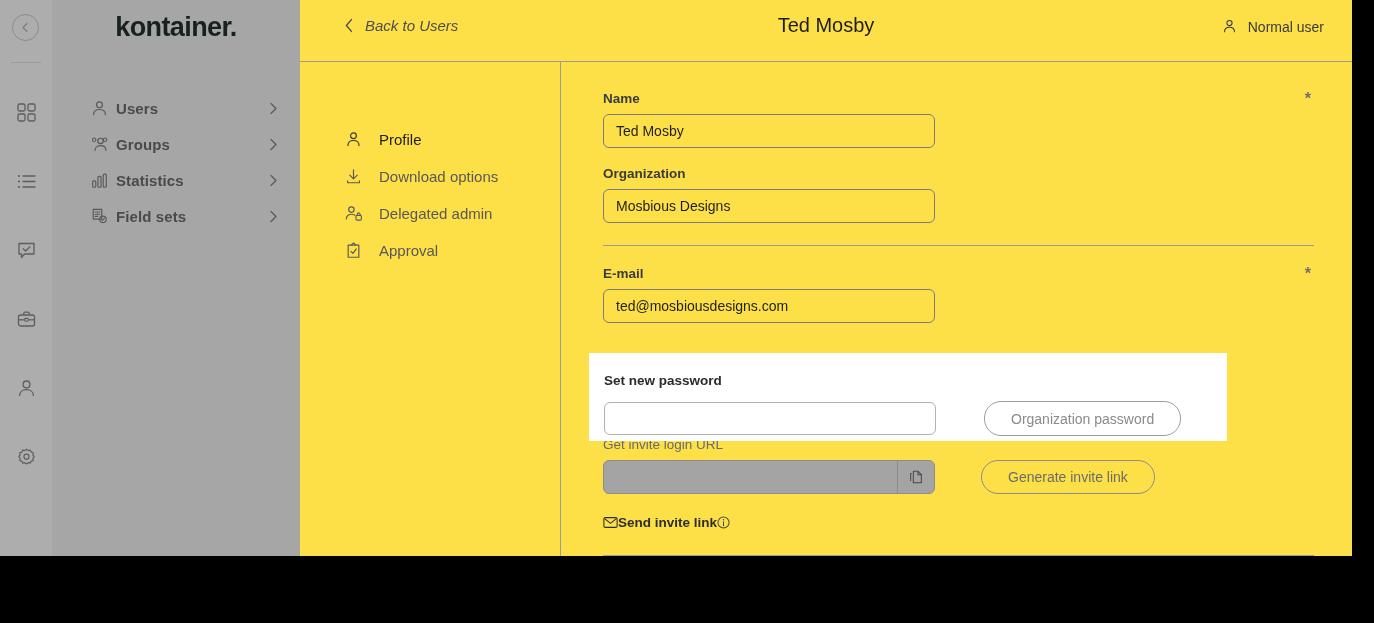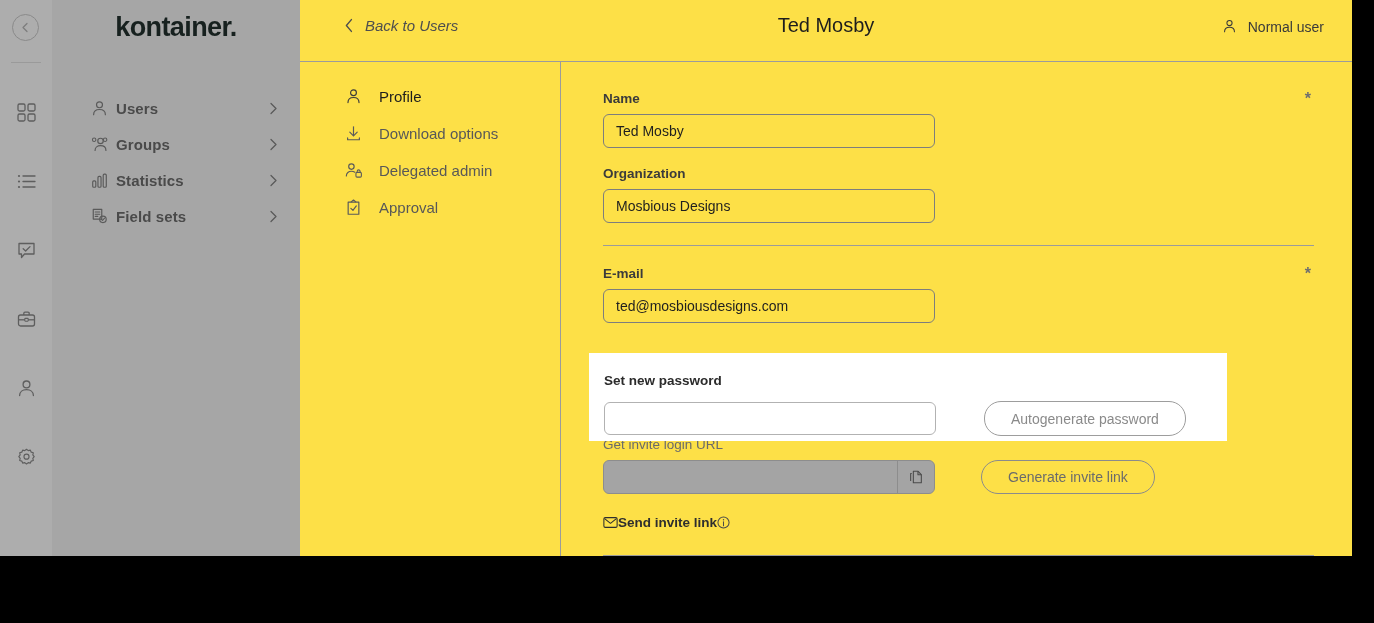--- a/index.html
+++ b/index.html
@@ -80,21 +80,21 @@
   .subnav{
     position:absolute;left:0;top:61px;width:260px;bottom:0;
     border-right:1px solid #9b9b9b;
   }
   .sn-item{
     display:flex;align-items:center;gap:16px;height:37px;padding-left:44px;
     cursor:pointer;
   }
   .sn-item .lb{font-size:15px;color:#585858;}
   .sn-item.active .lb{color:#1d1d1d;}
-  .sn-list{padding-top:17px;}
+  .sn-list{padding-top:60px;}
 
   
   .form{
     position:absolute;left:261px;top:61px;right:0;bottom:0;
     padding:30px 39px 0 42px;box-sizing:border-box;
   }
   .fld-label{
     font-size:13.5px;color:#3b3b3b;font-weight:700;margin-bottom:8px;
     display:flex;align-items:center;
   }
@@ -435,17 +435,17 @@
       <div class="expire-label">Expire?</div>
 
     </div>
 
   </div>
 
   <div class="spotlight">
     <div class="sp-title">Set new password</div>
     <div class="sp-row">
       <input class="sp-input" type="text" value="" style="">
-      <div class="sp-pill">Autogenerate password</div>
+      <div class="sp-pill">Organization password</div>
     </div>
   </div>
 
 </div>
 
 </body></html>

